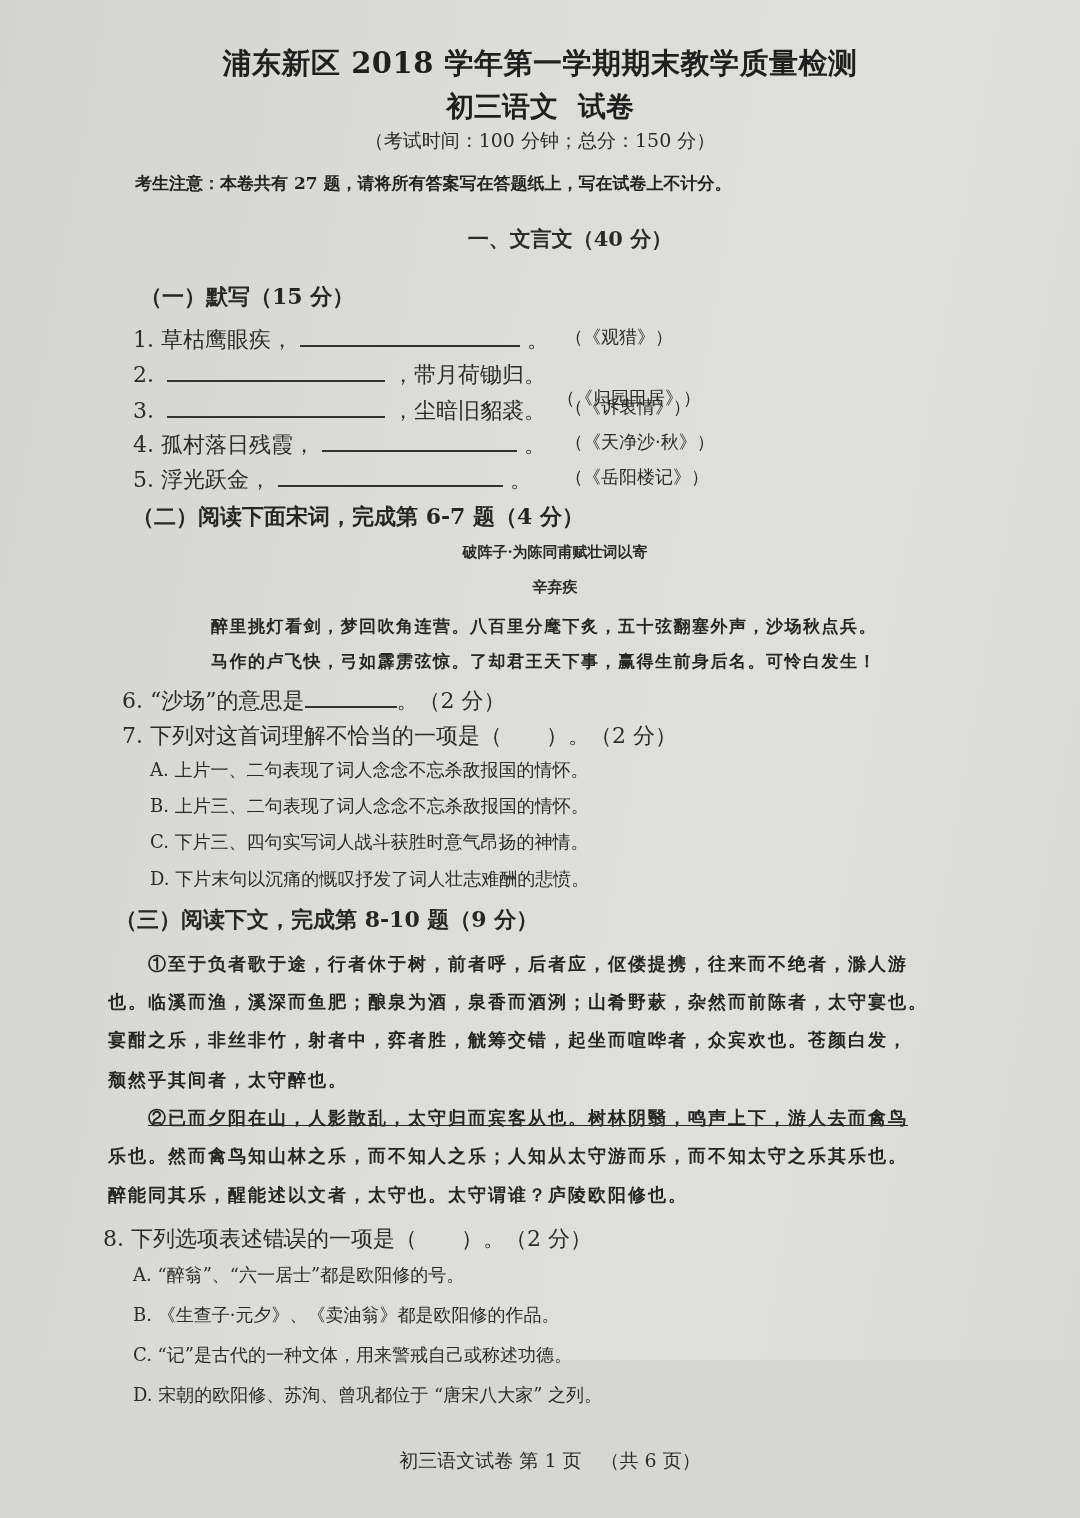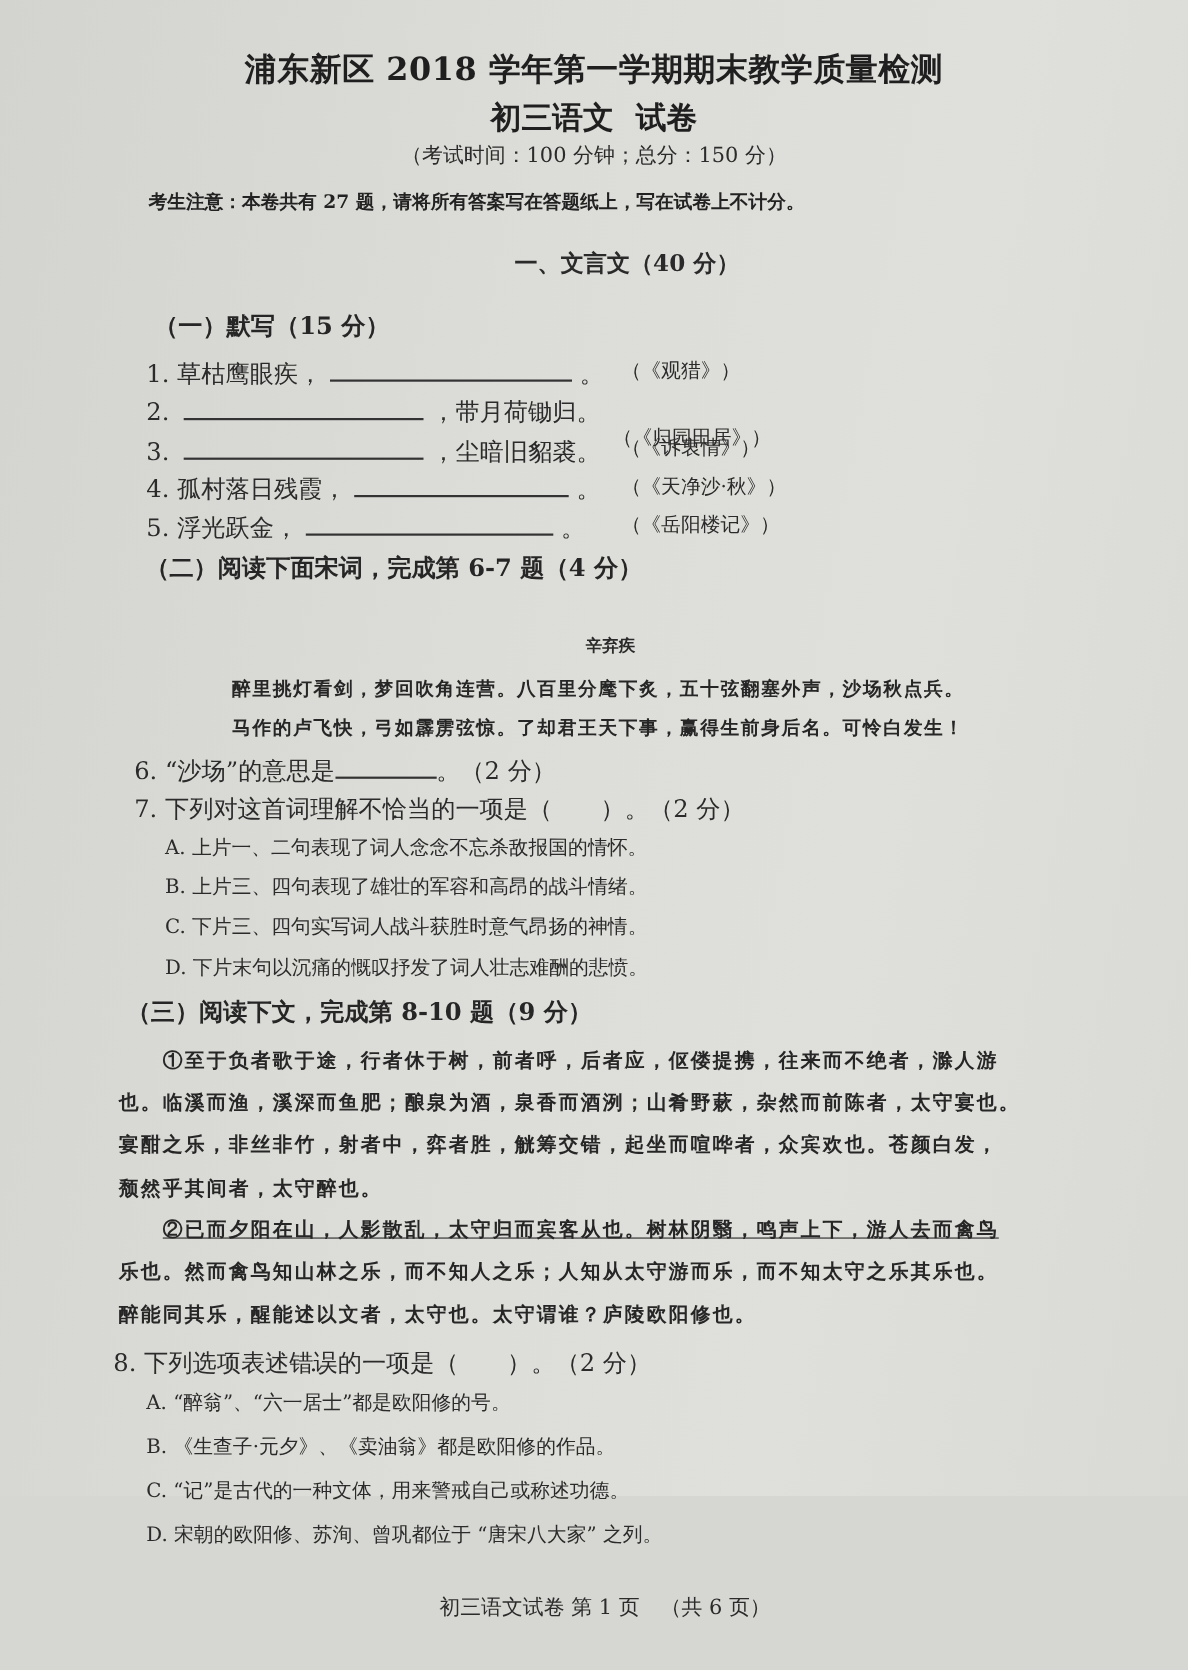--- a/index.html
+++ b/index.html
@@ -81,35 +81,36 @@
 
   <div class="abs qline" style="left:133px; top:465px;">
     <span>5.</span>
     <span>浮光跃金，</span>
     <span class="blank" style="width:225px;"></span>
     <span>。</span>
   </div>
   <div class="abs src" style="left:565px; top:465px;">（《岳阳楼记》）</div>
 
   <div class="abs subsec" style="left:132px; top:502px;">（二）阅读下面宋词，完成第 6-7 题（4 分）</div>
+  <div class="abs poem-title">破阵子·为陈同甫赋壮词以寄</div>
   <div class="abs poem-author">辛弃疾</div>
   <div class="abs poem-line" style="left:185px; top:615px;">醉里挑灯看剑，梦回吹角连营。八百里分麾下炙，五十弦翻塞外声，沙场秋点兵。</div>
   <div class="abs poem-line" style="left:185px; top:650px;">马作的卢飞快，弓如霹雳弦惊。了却君王天下事，赢得生前身后名。可怜白发生！</div>
 
   <div class="abs qline" style="left:122px; top:686px;">
     <span>6.</span>
     <span>“沙场”的意思是</span><span class="blank" style="width:92px;"></span><span>。（2 分）</span>
   </div>
 
   <div class="abs qline" style="left:122px; top:721px;">
     <span>7.</span>
     <span>下列对这首词理解</span><span class="emph">不恰当</span><span>的一项是（　　）。（2 分）</span>
   </div>
   <div class="abs option" style="left:150px; top:758px;">A. 上片一、二句表现了词人念念不忘杀敌报国的情怀。</div>
-  <div class="abs option" style="left:150px; top:794px;">B. 上片三、四句表现了雄壮的军容和高昂的战斗情绪。</div>
+  <div class="abs option" style="left:150px; top:794px;">B. 上片三、二句表现了词人念念不忘杀敌报国的情怀。</div>
   <div class="abs option" style="left:150px; top:830px;">C. 下片三、四句实写词人战斗获胜时意气昂扬的神情。</div>
   <div class="abs option" style="left:150px; top:867px;">D. 下片末句以沉痛的慨叹抒发了词人壮志难酬的悲愤。</div>
 
   <div class="abs subsec" style="left:115px; top:905px;">（三）阅读下文，完成第 8-10 题（9 分）</div>
 
   <div class="abs passage" style="left:148px; top:952px;">①至于负者歌于途，行者休于树，前者呼，后者应，伛偻提携，往来而不绝者，滁人游</div>
   <div class="abs passage" style="left:108px; top:990px;">也。临溪而渔，溪深而鱼肥；酿泉为酒，泉香而酒洌；山肴野蔌，杂然而前陈者，太守宴也。</div>
   <div class="abs passage" style="left:108px; top:1028px;">宴酣之乐，非丝非竹，射者中，弈者胜，觥筹交错，起坐而喧哗者，众宾欢也。苍颜白发，</div>
   <div class="abs passage" style="left:108px; top:1068px;">颓然乎其间者，太守醉也。</div>
 

